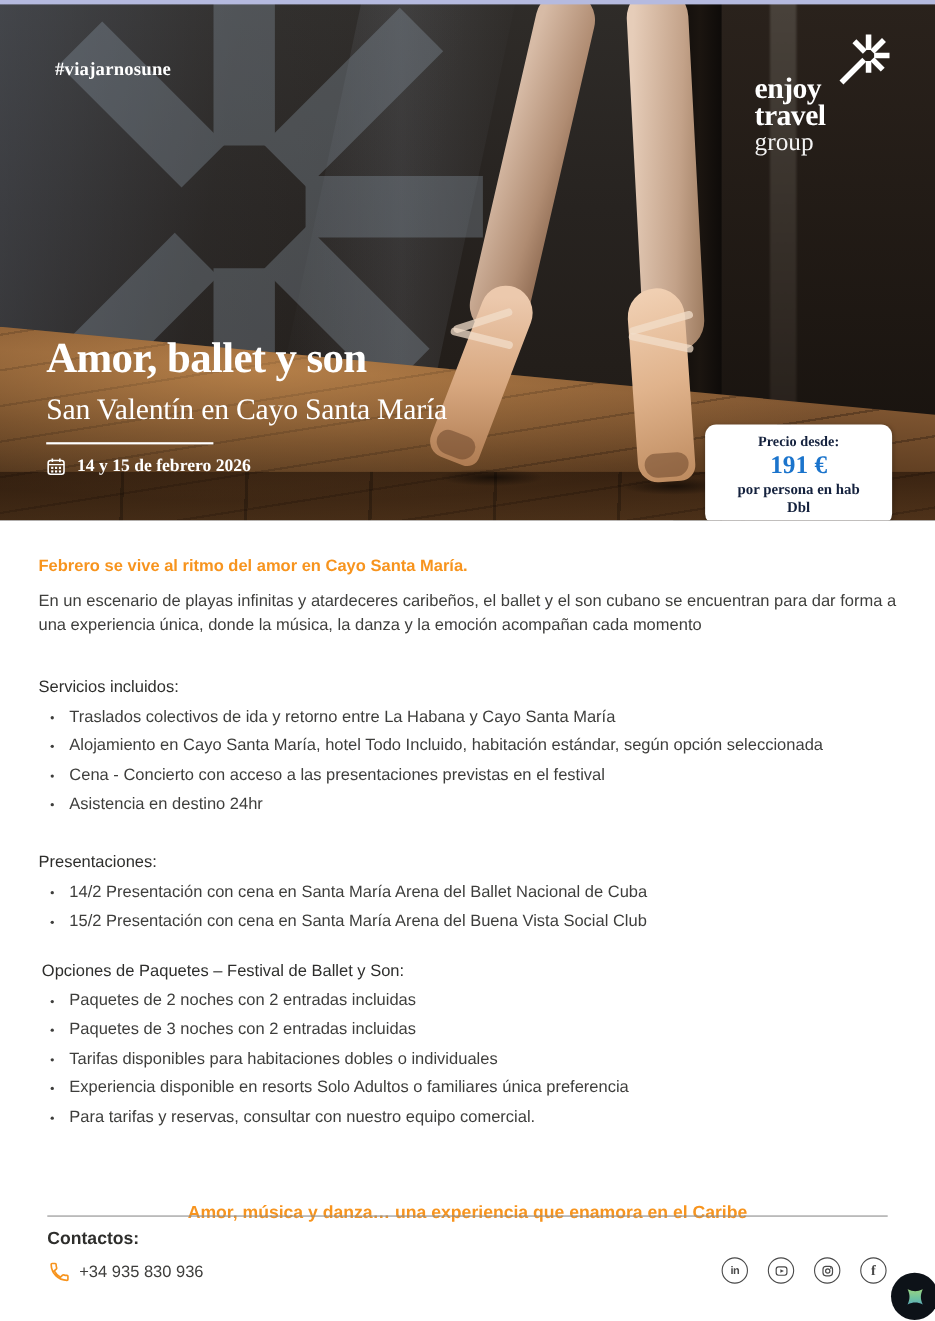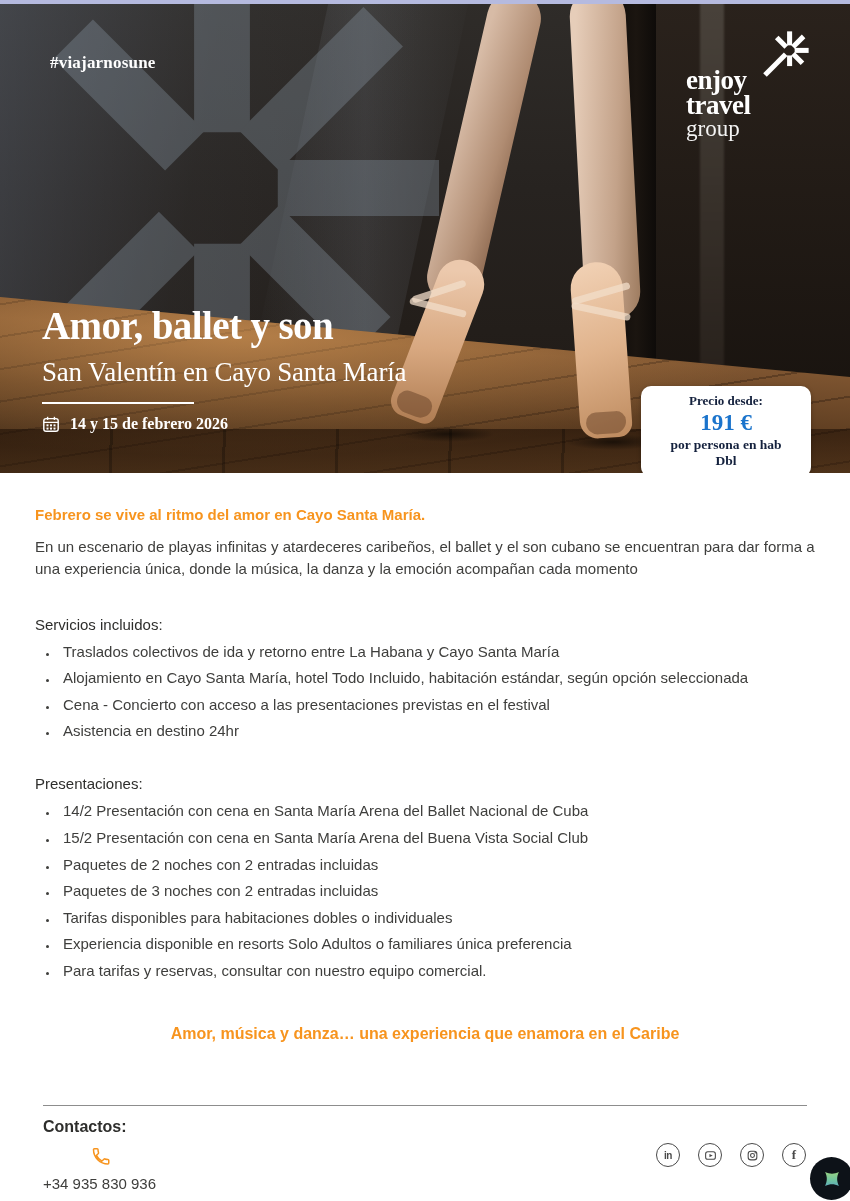--- a/index.html
+++ b/index.html
@@ -99,27 +99,27 @@
 
   
   .content { padding: 0 35px; }
   .intro-heading { margin-top:33px; font-size:15px; font-weight:bold; }
   .intro-text { margin-top:13px; font-size:15px; line-height:1.45; max-width:785px; color:#3e3e3c; }
   .section-heading { margin-top:36px; font-size:15px; font-weight:normal; color:#2e2e2c; }
   .sec3 .section-heading { margin-top:28px; margin-left:3px; }
   ul.bullets { margin:10px 0 0; padding-left:24px; list-style:disc; }
   ul.bullets li { font-size:15px; color:#3e3e3c; margin-bottom:9.5px; padding-left:4px; }
   ul.bullets li::marker { font-size:11px; color:#3e3e3c; }
-  .tagline { margin-top:46px; text-align:center; font-size:16px; font-weight:bold; }
+  .tagline { margin-top:70px; text-align:center; font-size:16px; font-weight:bold; }
 
   
   .footer-rule { position:absolute; left:43px; right:43px; top:1105px; height:1px; background:#8d8d8d; }
   .contacts-heading { position:absolute; left:43px; top:1118px; font-size:16px; font-weight:bold; color:#2e2e2c; }
   .contact-row { position:absolute; left:43px; top:1146px; display:flex; align-items:center; gap:30px; }
-  .contact-item { display:flex; align-items:center; gap:9px; font-size:15px; color:#3e3e3c;flex-direction:column; }
+  .contact-item { display:flex; align-items:center; gap:9px; font-size:15px; color:#3e3e3c; }
   .contact-item svg { width:20px; height:20px; }
 
   .socials { position:absolute; right:44px; top:1143px; display:flex; gap:18px; }
   .soc { width:24px; height:24px; border:1.6px solid #4a4a4a; border-radius:50%;
       display:flex; align-items:center; justify-content:center; color:#4a4a4a;
       font-size:11px; font-weight:bold; background:#fff; }
   .soc svg { width:13px; height:13px; }
   .soc .intxt { font-size:10px; font-weight:bold; letter-spacing:-.5px; }
   .soc .ftxt { font-size:13px; font-weight:bold; font-family:"Liberation Serif", serif; }
 
@@ -234,20 +234,21 @@
 
   <div class="sec2">
     <div class="section-heading">Presentaciones:</div>
     <ul class="bullets">
       <li>14/2 Presentación con cena en Santa María Arena del Ballet Nacional de Cuba</li>
       <li>15/2 Presentación con cena en Santa María Arena del Buena Vista Social Club</li>
     </ul>
   </div>
 
   <div class="sec3">
+    <div class="section-heading">Opciones de Paquetes – Festival de Ballet y Son:</div>
     <ul class="bullets">
       <li>Paquetes de 2 noches con 2 entradas incluidas</li>
       <li>Paquetes de 3 noches con 2 entradas incluidas</li>
       <li>Tarifas disponibles para habitaciones dobles o individuales</li>
       <li>Experiencia disponible en resorts Solo Adultos o familiares única preferencia</li>
       <li>Para tarifas y reservas, consultar con nuestro equipo comercial.</li>
     </ul>
   </div>
 
   <div class="tagline orange" style="color: rgb(247, 148, 30);">Amor, música y danza… una experiencia que enamora en el Caribe</div>

